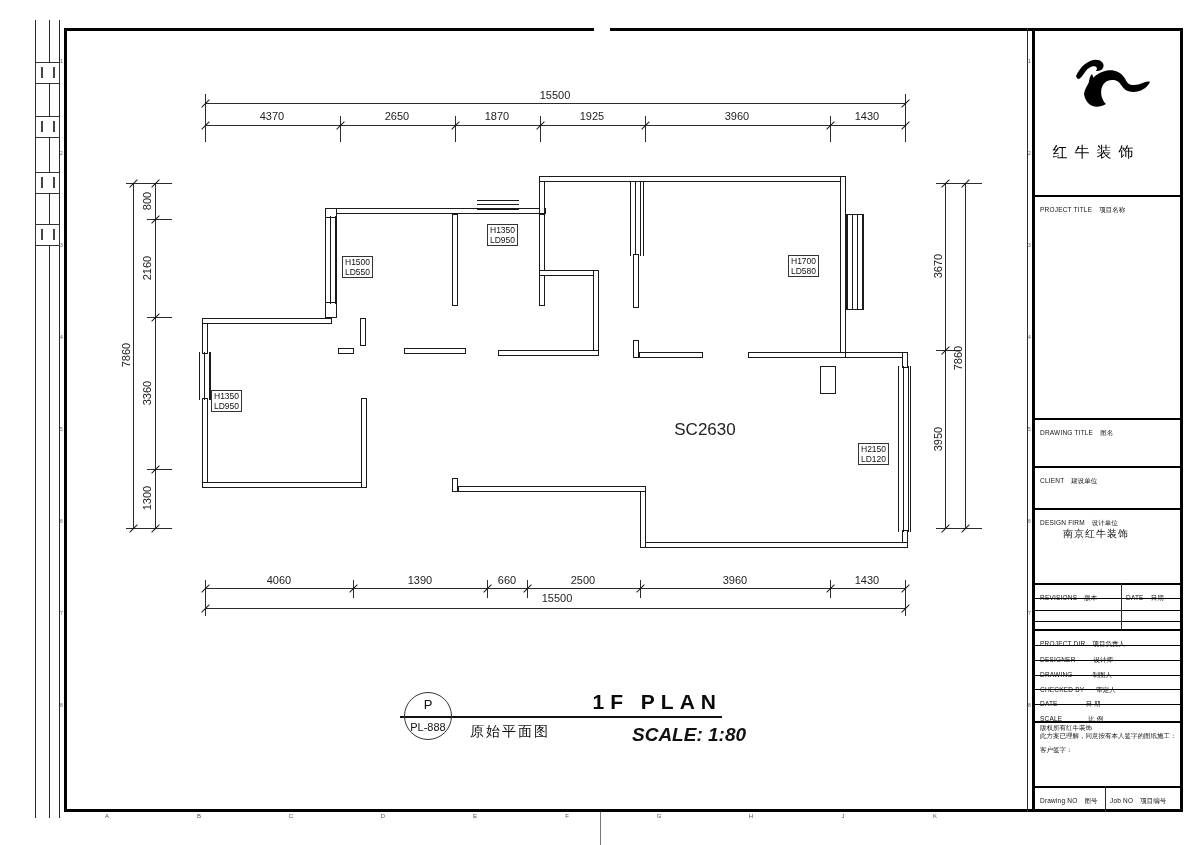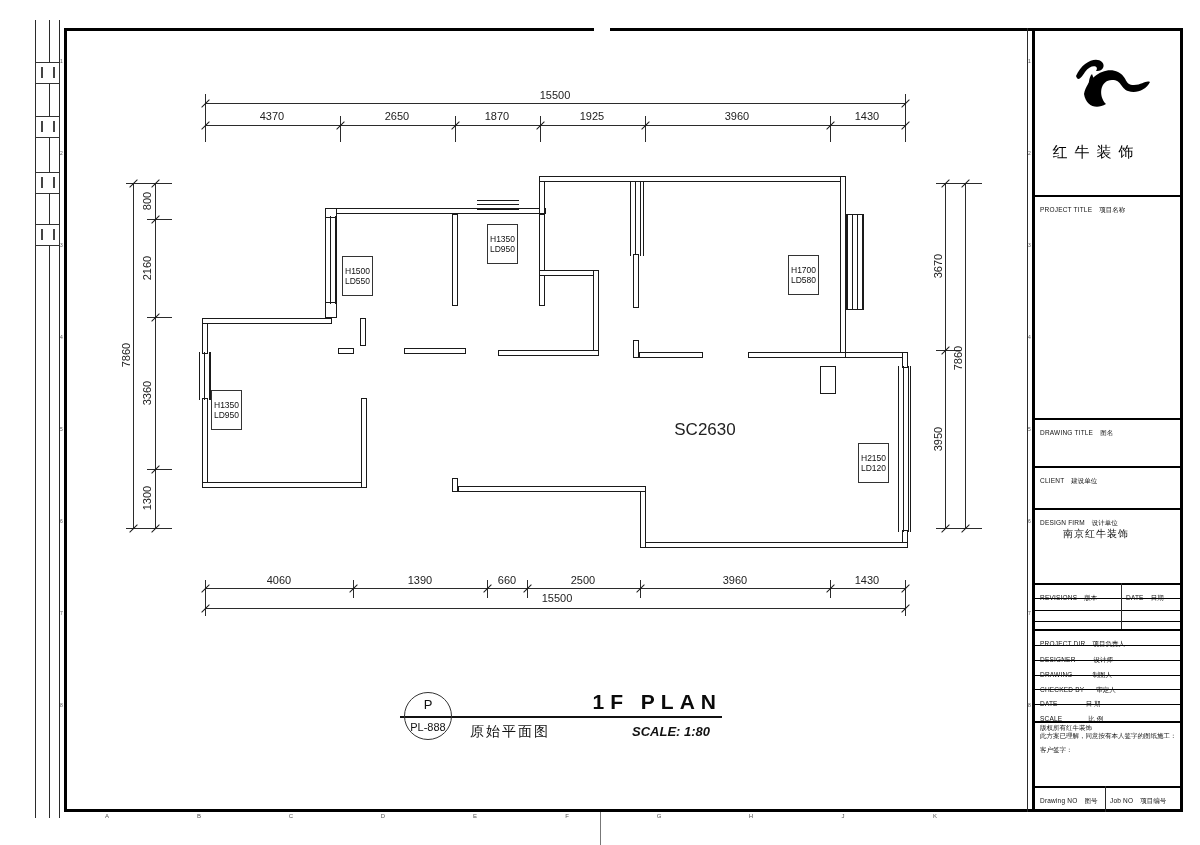--- a/index.html
+++ b/index.html
@@ -14,21 +14,21 @@
   .col{position:absolute;background:#fff;border:1px solid #1a1a1a;box-sizing:border-box;}
   .winV{position:absolute;background:repeating-linear-gradient(90deg,#1a1a1a 0 1px,transparent 1px 5px);
         border-right:1px solid #1a1a1a;box-sizing:border-box;}
   .winH{position:absolute;background:repeating-linear-gradient(0deg,#1a1a1a 0 1px,transparent 1px 4px);
         border-bottom:1px solid #1a1a1a;box-sizing:border-box;}
   .tick{position:absolute;width:11px;height:1px;background:#1a1a1a;transform:rotate(-45deg);}
   .dimlab{position:absolute;font-size:11px;color:#222;text-align:center;width:80px;}
   .vlab{position:absolute;width:70px;height:12px;line-height:12px;font-size:11px;color:#222;
         text-align:center;transform:rotate(-90deg);}
   .winlab{position:absolute;border:1px solid #333;background:#fff;font-size:8.5px;
-          line-height:1.18;padding:9px 2px;color:#111;}
+          line-height:1.18;padding:0 2px;color:#111;}
   .cell{position:absolute;border:1px solid #333;background:#fff;box-sizing:border-box;}
   .glyph{position:absolute;width:2px;height:11px;background:#444;}
   .tbrow{position:absolute;left:1040px;white-space:nowrap;}
   .tb-en{font-size:6.5px;color:#111;letter-spacing:.2px;}
   .tb-zh{font-size:6.5px;color:#111;margin-left:7px;}
   .tbline{position:absolute;left:1035px;width:145px;background:#000;}
   .gridnum{position:absolute;font-size:5px;color:#555;}
   .gridlet{position:absolute;font-size:6px;color:#555;width:8px;text-align:center;}
   .note{position:absolute;left:1040px;font-size:6.5px;color:#111;white-space:nowrap;}
 </style>
@@ -237,21 +237,21 @@
     <div>H2150</div>
     <div>LD120</div>
   </div>
 
   <div class="hl" style="left:400px;top:716px;width:322px;height:2px;background:#111;"></div>
   <div class="abs" style="left:404px;top:692px;width:48px;height:48px;border:1.5px solid #333;border-radius:50%;box-sizing:border-box;"></div>
   <div class="abs" style="left:404px;top:697px;width:48px;text-align:center;font-size:13px;color:#111;">P</div>
   <div class="abs" style="left:404px;top:721px;width:48px;text-align:center;font-size:11px;color:#111;">PL-888</div>
   <div class="abs" style="left:500px;top:690px;width:222px;text-align:right;font-size:21px;font-weight:bold;letter-spacing:6px;color:#0a0a0a;">1F PLAN</div>
   <div class="abs" style="left:470px;top:723px;font-size:14px;color:#111;letter-spacing:2px;">原始平面图</div>
-  <div class="abs" style="left:632px;top:724px;font-size:13px;font-style:italic;font-weight:bold;color:#111;">SCALE: 1:80</div>
+  <div class="abs" style="left:632px;top:724px;font-size:19px;font-style:italic;font-weight:bold;color:#111;">SCALE: 1:80</div>
 
   <div class="vl" style="left:1027px;top:28px;height:784px;"></div>
   <div class="abs" style="left:1032px;top:28px;width:3px;height:784px;background:#000;"></div>
 
   <svg class="abs" style="left:1062px;top:52px;" width="92" height="80" viewBox="0 0 92 80">
     <path d="M14,24 C20,10 34,4 40,10 C44,14 40,20 34,19 C38,13 28,12 23,20 C19,26 16,30 14,24 Z" fill="#000"></path>
     <path d="M22,42 C26,24 44,14 56,20 C66,25 62,33 72,33 C80,33 84,28 88,30 C84,38 74,42 66,39 C58,36 60,28 50,28 C38,28 36,44 44,52 C34,58 24,54 22,42 Z" fill="#000"></path>
     <path d="M30,22 C34,30 30,38 24,40 C28,32 26,26 30,22 Z" fill="#000"></path>
   </svg>
   <div class="abs" style="left:1036px;top:143px;width:121px;text-align:center;font-size:15px;letter-spacing:7px;color:#000;">红牛装饰</div>

